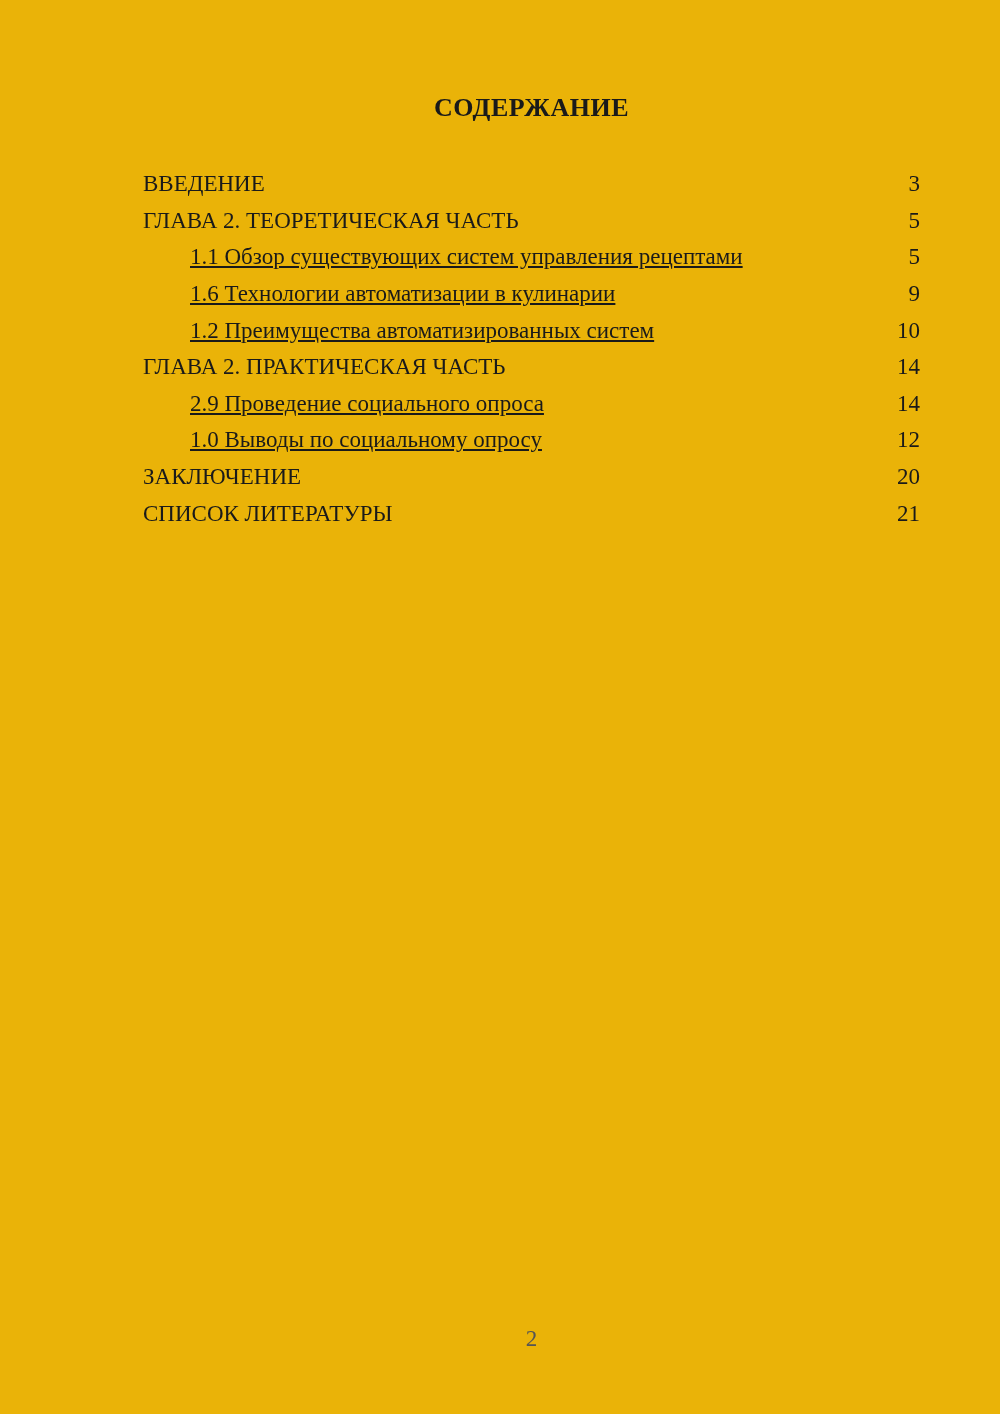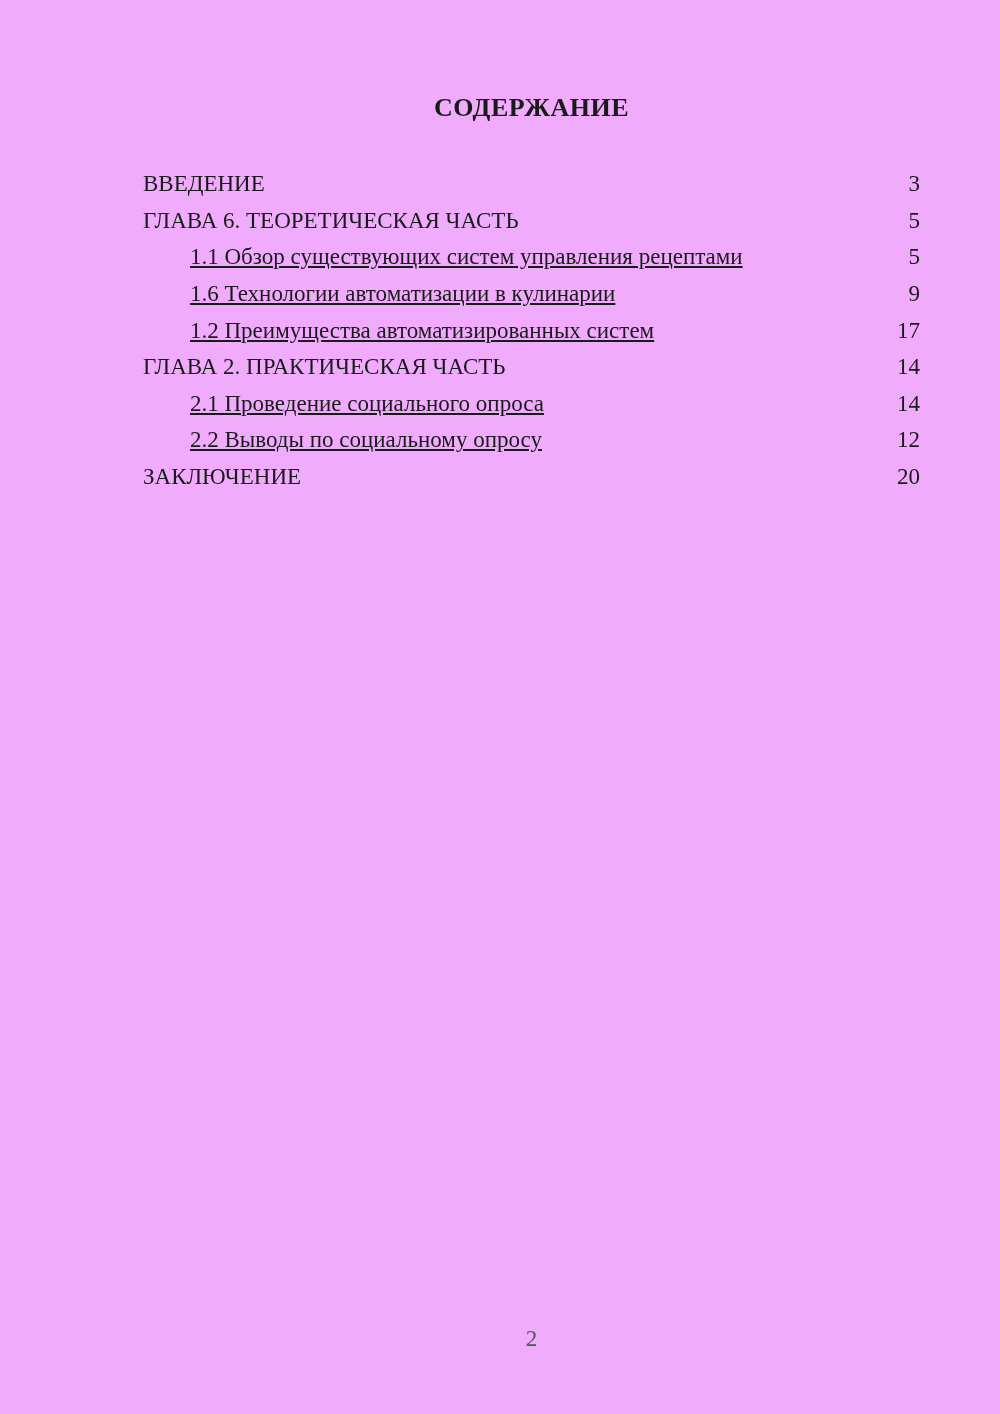--- a/index.html
+++ b/index.html
@@ -4,21 +4,21 @@
 <style>
   html, body {
     margin: 0;
     padding: 0;
     background: #ffffff;
   }
   .page {
     position: relative;
     width: 1000px;
     height: 1414px;
-    background: #f0abfc;
+    background: #eab308;
     font-family: "Liberation Serif", "DejaVu Serif", serif;
     color: #1a1a1a;
     overflow: hidden;
   }
   .doc-title {
     position: absolute;
     top: 93px;
     left: 143px;
     width: 777px;
     margin: 0;
@@ -70,47 +70,51 @@
 
 <div class="page">
   <h1 class="doc-title">СОДЕРЖАНИЕ</h1>
 
   <div class="toc" id="toc">
       <div class="toc-row level-0">
     <span class="toc-label">ВВЕДЕНИЕ</span>
     <span class="toc-page">3</span>
   </div>
       <div class="toc-row level-0">
-    <span class="toc-label">ГЛАВА 6. ТЕОРЕТИЧЕСКАЯ ЧАСТЬ</span>
+    <span class="toc-label">ГЛАВА 2. ТЕОРЕТИЧЕСКАЯ ЧАСТЬ</span>
     <span class="toc-page">5</span>
   </div>
       <div class="toc-row level-1">
     <span class="toc-label">1.1 Обзор существующих систем управления рецептами</span>
     <span class="toc-page">5</span>
   </div>
       <div class="toc-row level-1">
     <span class="toc-label">1.6 Технологии автоматизации в кулинарии</span>
     <span class="toc-page">9</span>
   </div>
       <div class="toc-row level-1">
     <span class="toc-label">1.2 Преимущества автоматизированных систем</span>
-    <span class="toc-page">17</span>
+    <span class="toc-page">10</span>
   </div>
       <div class="toc-row level-0">
     <span class="toc-label">ГЛАВА 2. ПРАКТИЧЕСКАЯ ЧАСТЬ</span>
     <span class="toc-page">14</span>
   </div>
       <div class="toc-row level-1">
-    <span class="toc-label">2.1 Проведение социального опроса</span>
+    <span class="toc-label">2.9 Проведение социального опроса</span>
     <span class="toc-page">14</span>
   </div>
       <div class="toc-row level-1">
-    <span class="toc-label">2.2 Выводы по социальному опросу</span>
+    <span class="toc-label">1.0 Выводы по социальному опросу</span>
     <span class="toc-page">12</span>
   </div>
       <div class="toc-row level-0">
     <span class="toc-label">ЗАКЛЮЧЕНИЕ</span>
     <span class="toc-page">20</span>
+  </div>
+      <div class="toc-row level-0">
+    <span class="toc-label">СПИСОК ЛИТЕРАТУРЫ</span>
+    <span class="toc-page">21</span>
   </div>
     </div>
 
   <div class="footer-page-number">2</div>
 </div>
 
 </body></html>

